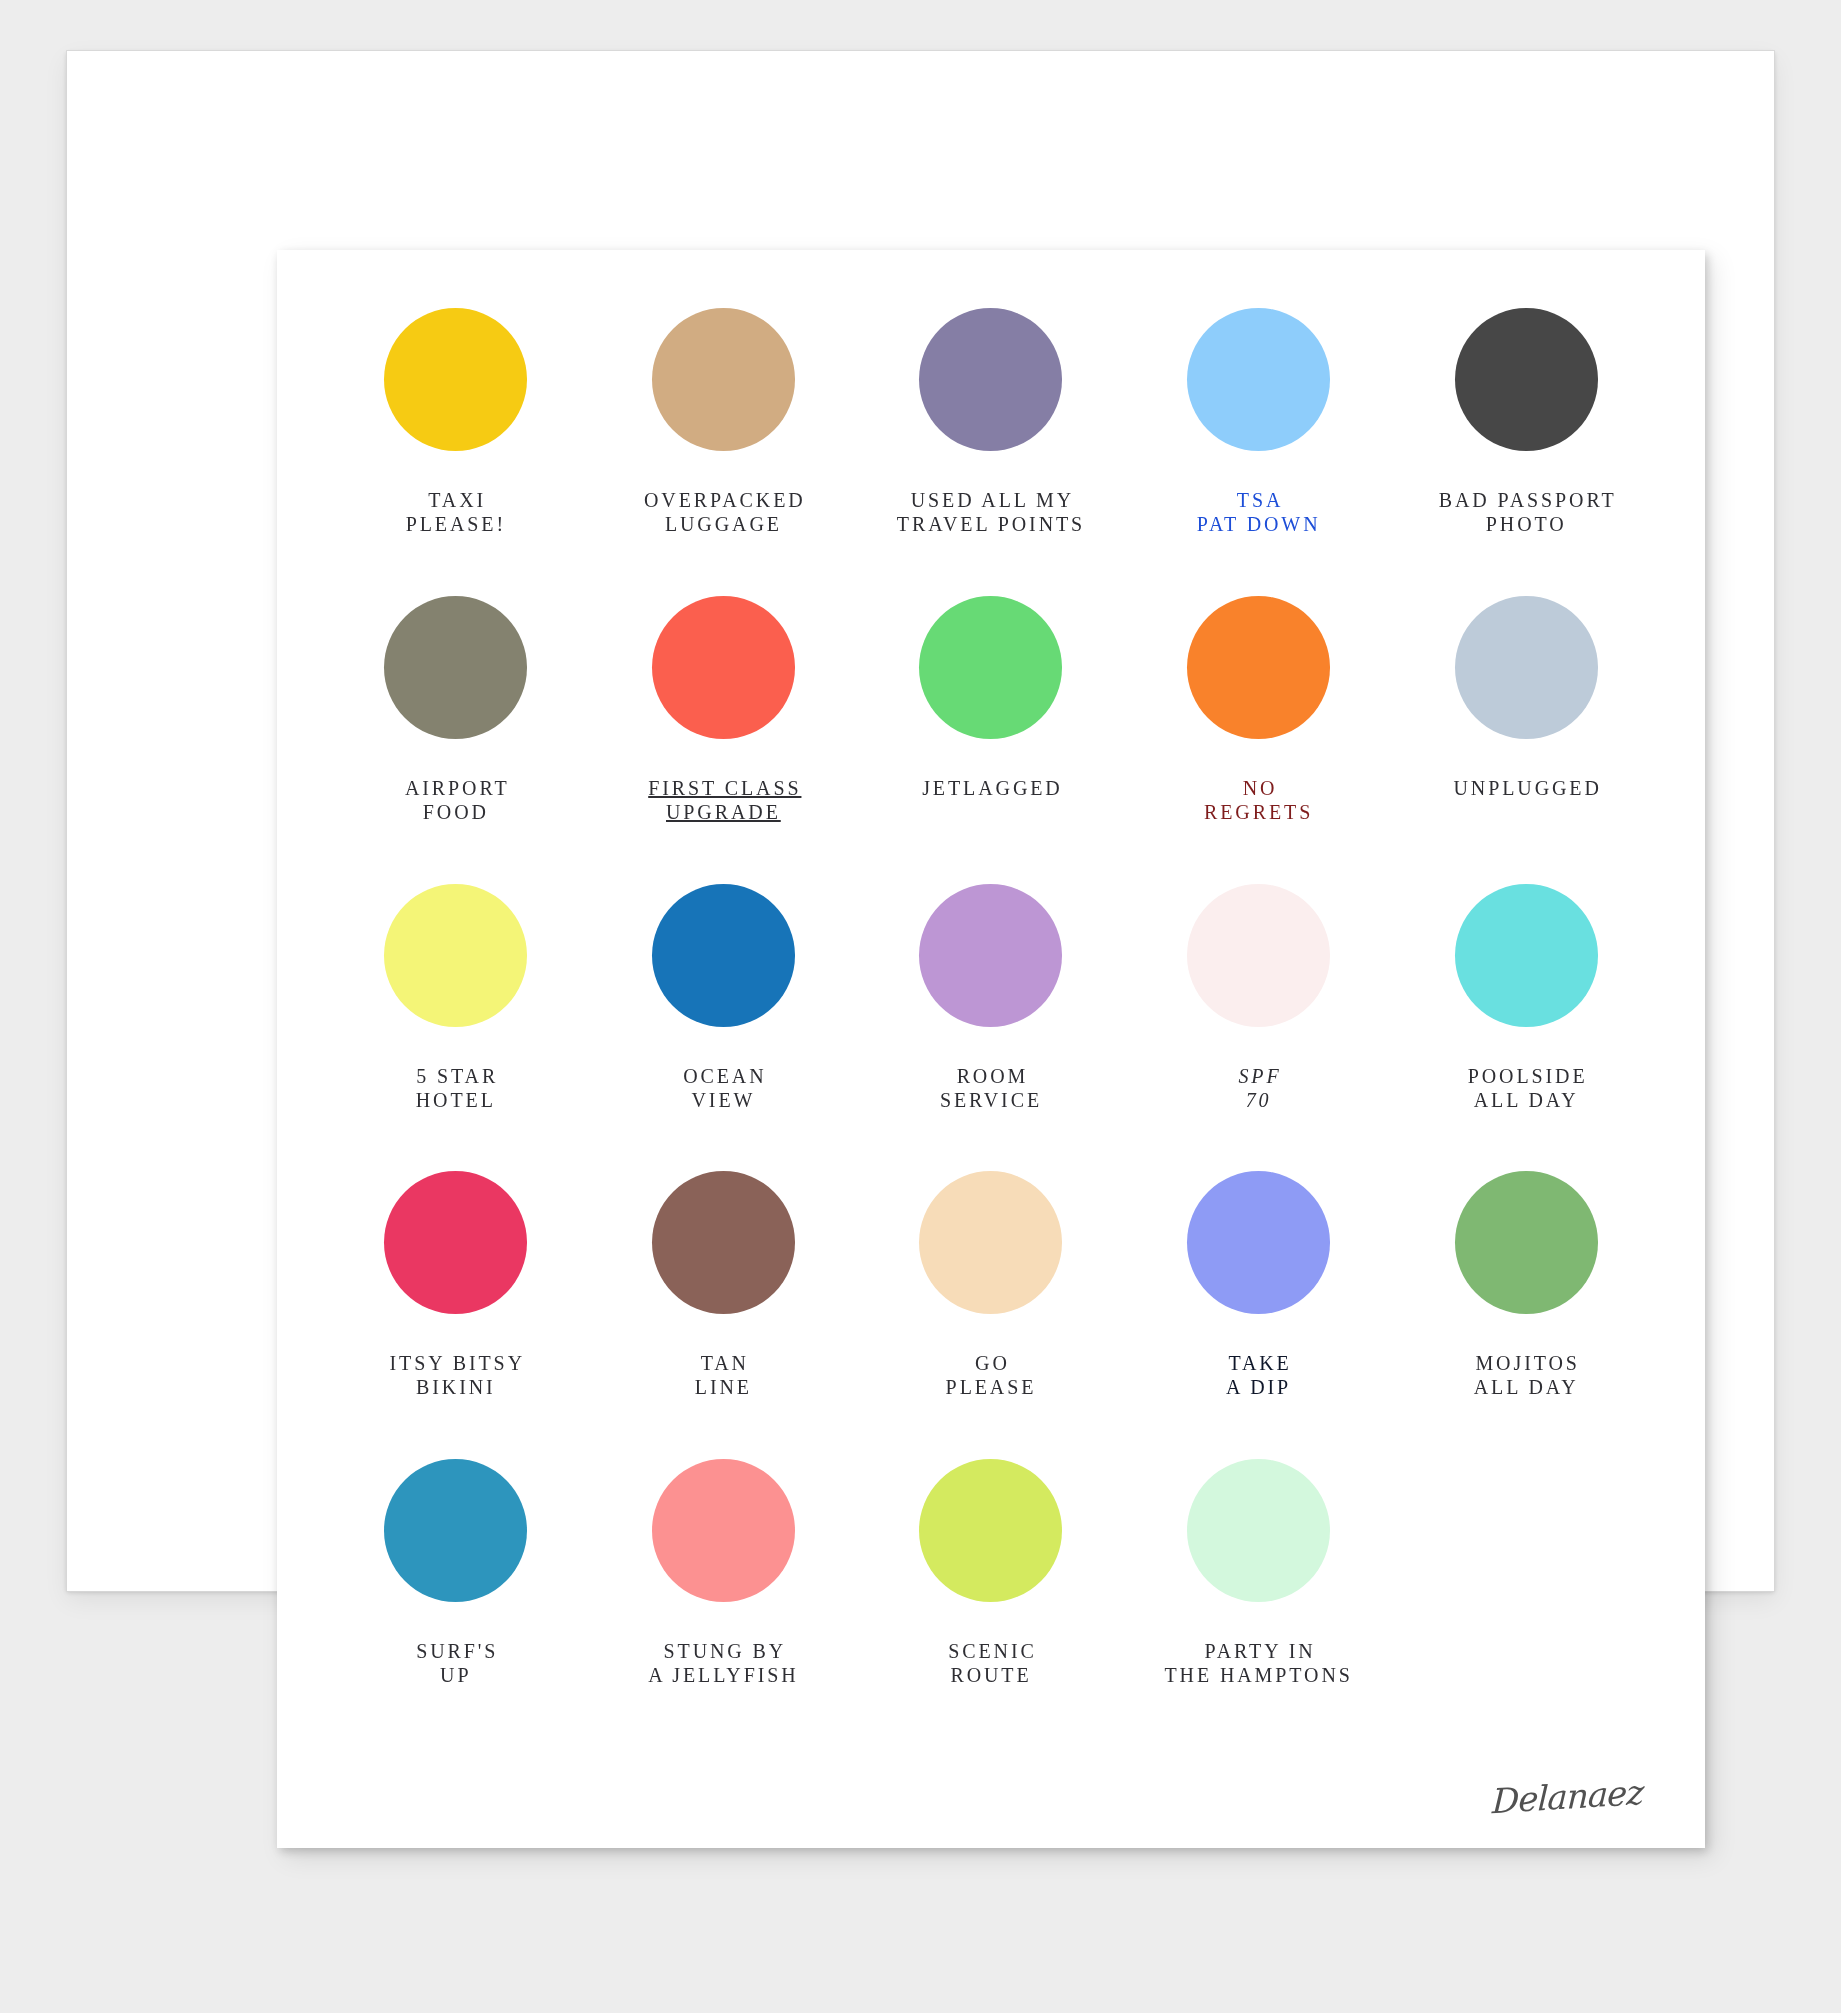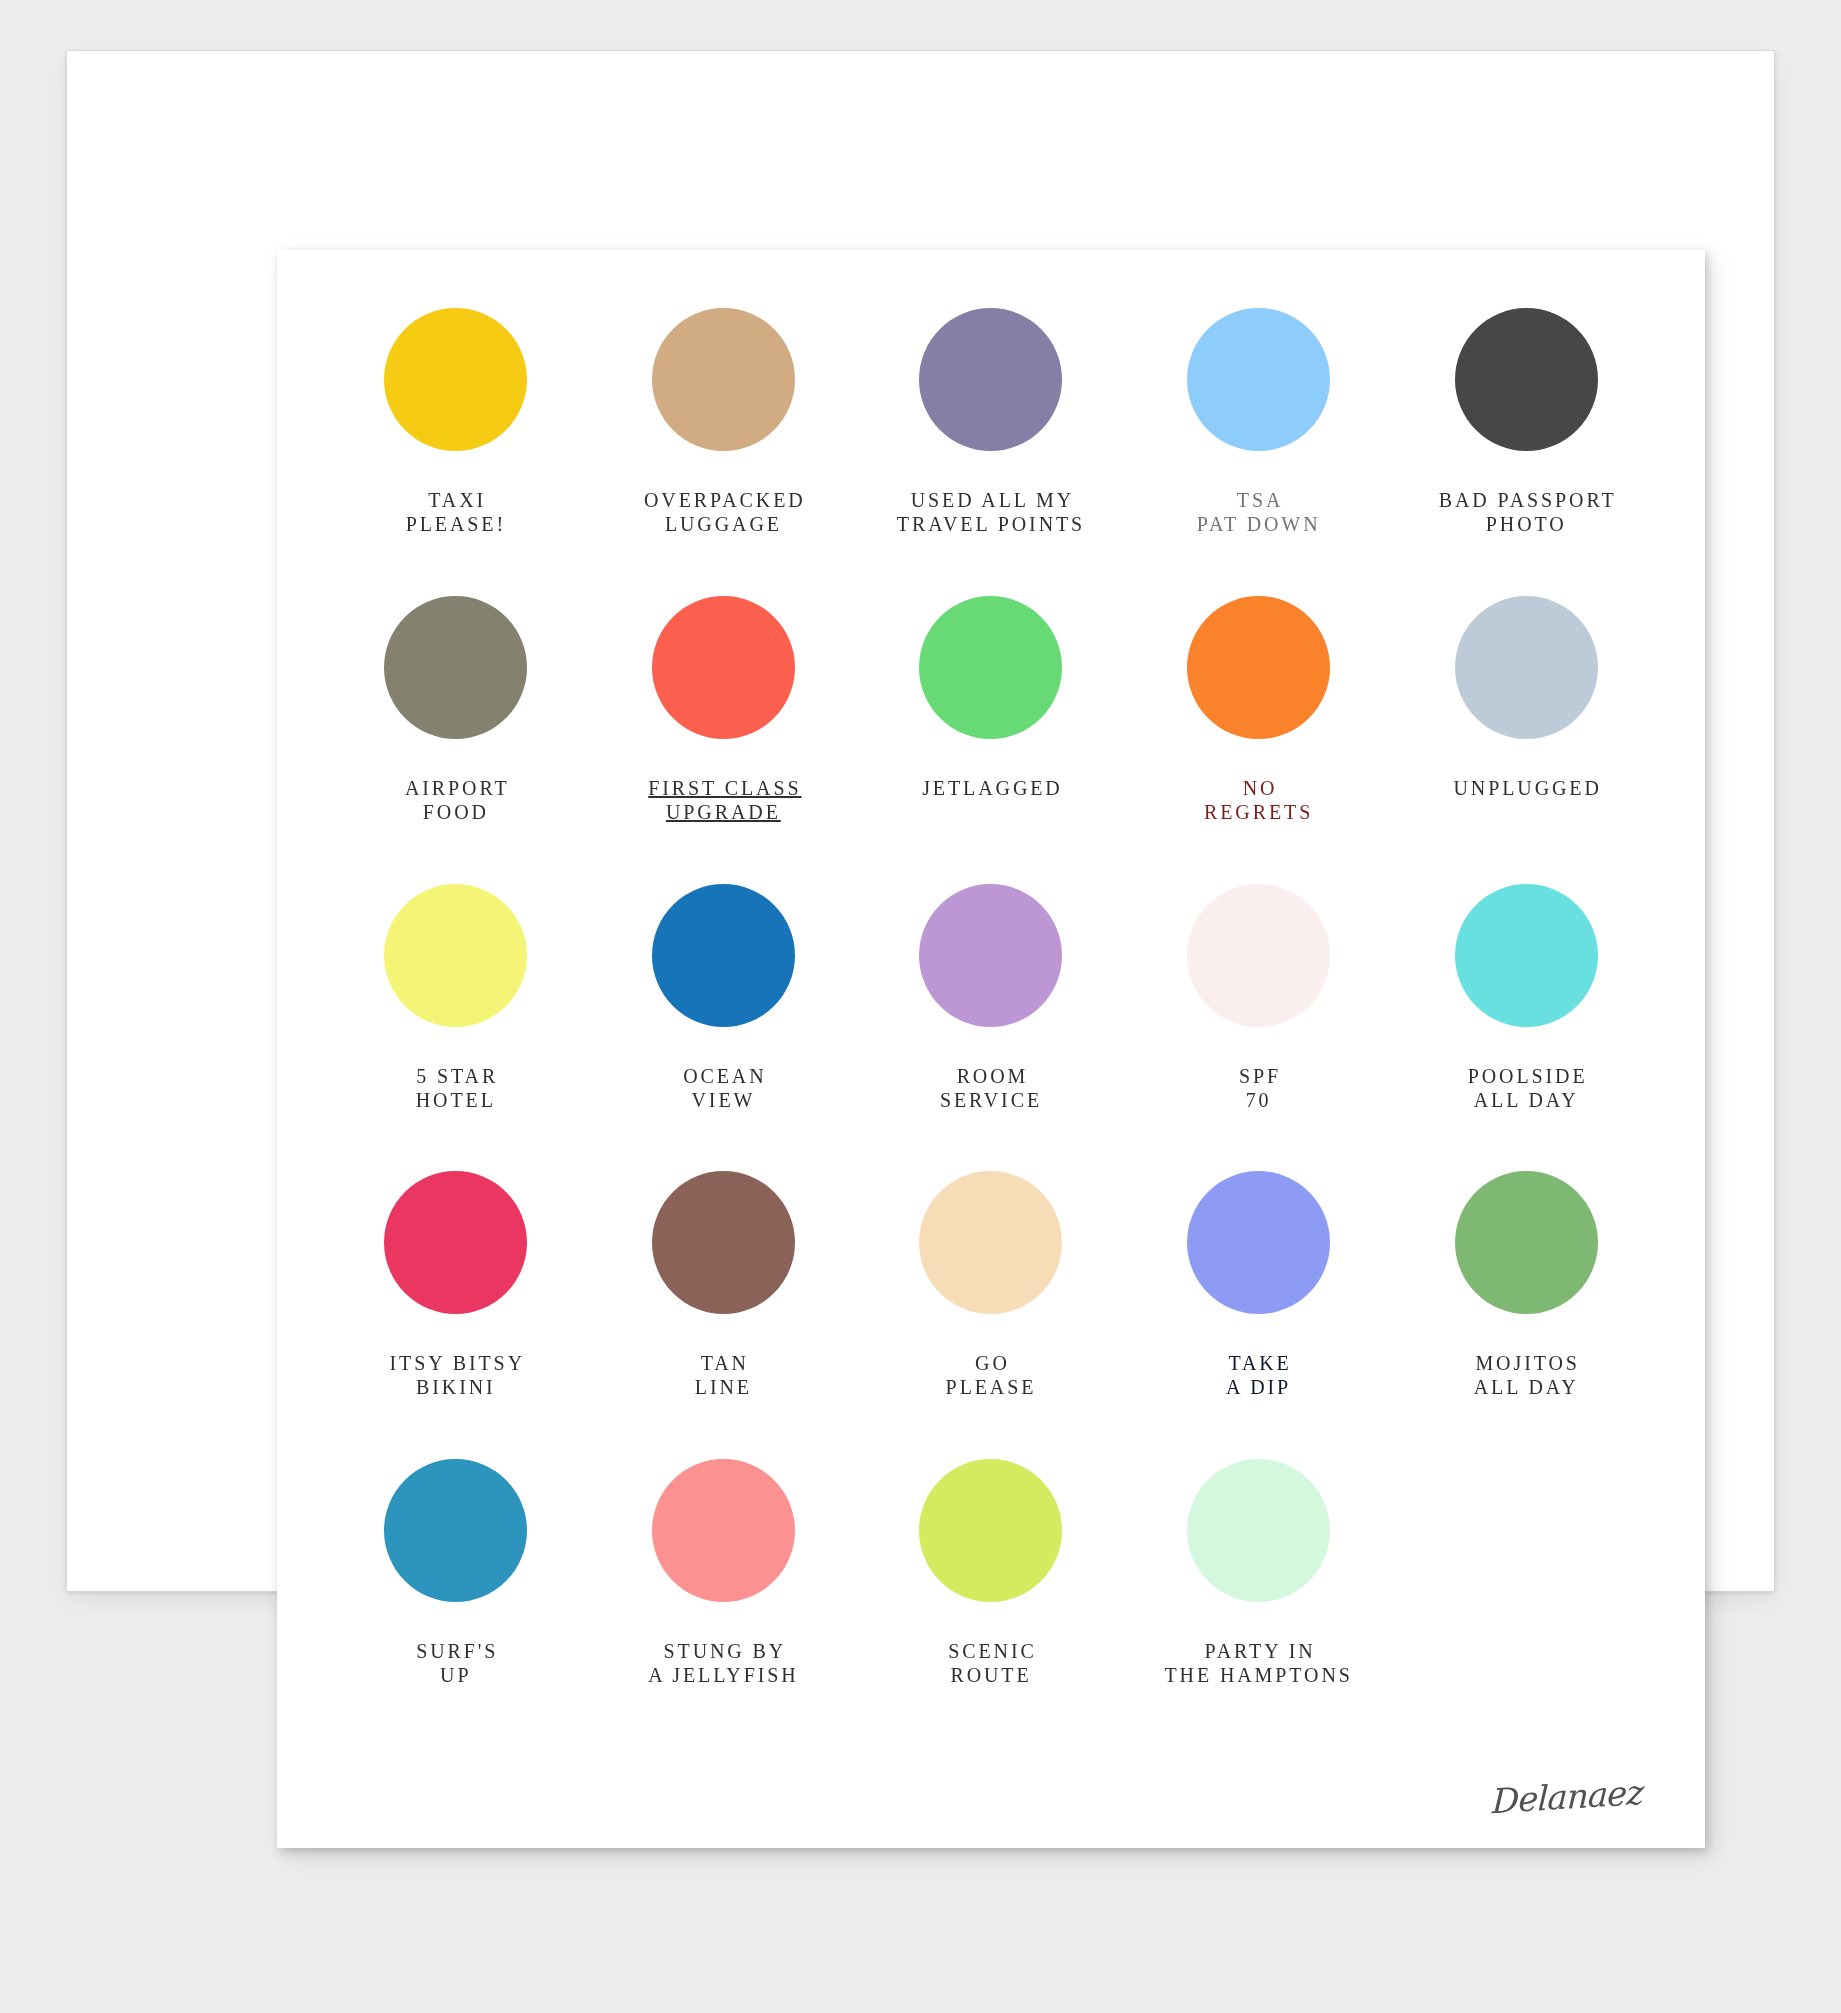--- a/index.html
+++ b/index.html
@@ -112,21 +112,21 @@
           <div class="swatch-label" style="color: rgb(46, 46, 51);">OVERPACKED
 LUGGAGE</div>
         </div>
         <div class="swatch-cell">
           <div class="swatch-dot" style="background: rgb(133, 126, 165);"></div>
           <div class="swatch-label" style="color: rgb(46, 46, 51);">USED ALL MY
 TRAVEL POINTS</div>
         </div>
         <div class="swatch-cell">
           <div class="swatch-dot" style="background: rgb(142, 205, 251);"></div>
-          <div class="swatch-label" style="color: #737373;">TSA
+          <div class="swatch-label" style="color: #1d4ed8;">TSA
 PAT DOWN</div>
         </div>
         <div class="swatch-cell">
           <div class="swatch-dot" style="background: rgb(71, 71, 71);"></div>
           <div class="swatch-label" style="color: rgb(46, 46, 51);">BAD PASSPORT
 PHOTO</div>
         </div>
         <div class="swatch-cell">
           <div class="swatch-dot" style="background: rgb(132, 130, 111);"></div>
           <div class="swatch-label" style="color: rgb(46, 46, 51);">AIRPORT
@@ -160,21 +160,21 @@
           <div class="swatch-label" style="color: rgb(46, 46, 51);">OCEAN
 VIEW</div>
         </div>
         <div class="swatch-cell">
           <div class="swatch-dot" style="background: rgb(189, 150, 212);"></div>
           <div class="swatch-label" style="color: rgb(46, 46, 51);">ROOM
 SERVICE</div>
         </div>
         <div class="swatch-cell">
           <div class="swatch-dot" style="background: rgb(251, 238, 238);"></div>
-          <div class="swatch-label" style="color: rgb(46, 46, 51);">SPF
+          <div class="swatch-label" style="color: rgb(46, 46, 51); font-style: italic;">SPF
 70</div>
         </div>
         <div class="swatch-cell">
           <div class="swatch-dot" style="background: rgb(105, 224, 224);"></div>
           <div class="swatch-label" style="color: rgb(46, 46, 51);">POOLSIDE
 ALL DAY</div>
         </div>
         <div class="swatch-cell">
           <div class="swatch-dot" style="background: rgb(234, 55, 98);"></div>
           <div class="swatch-label" style="color: rgb(46, 46, 51);">ITSY BITSY

